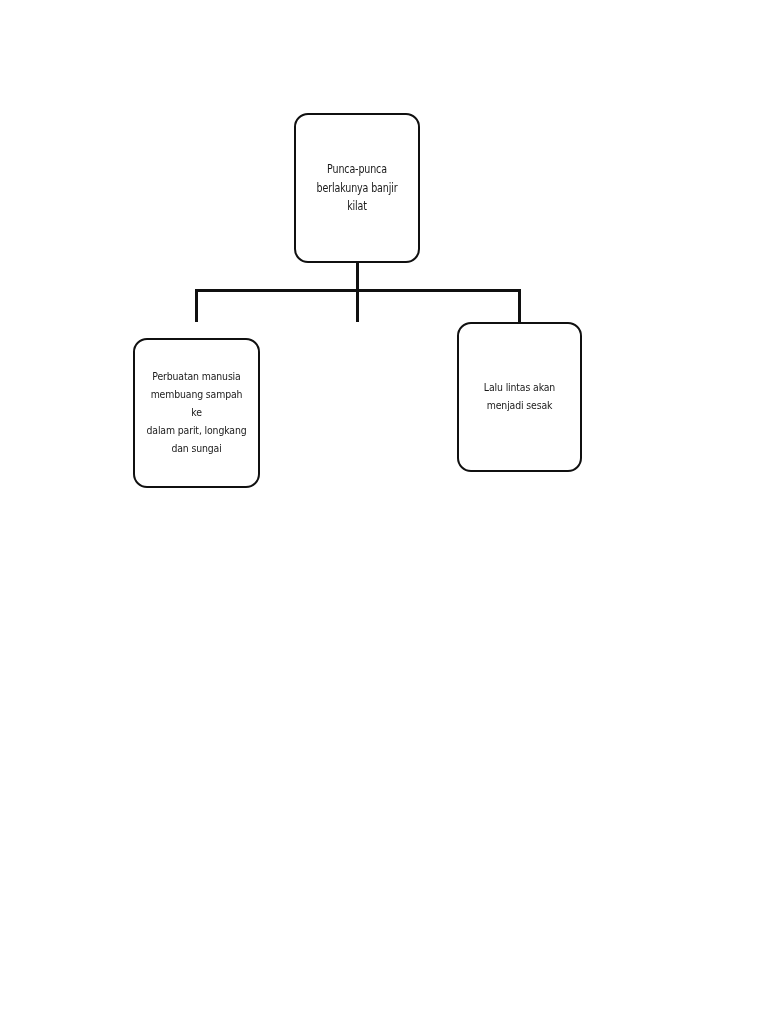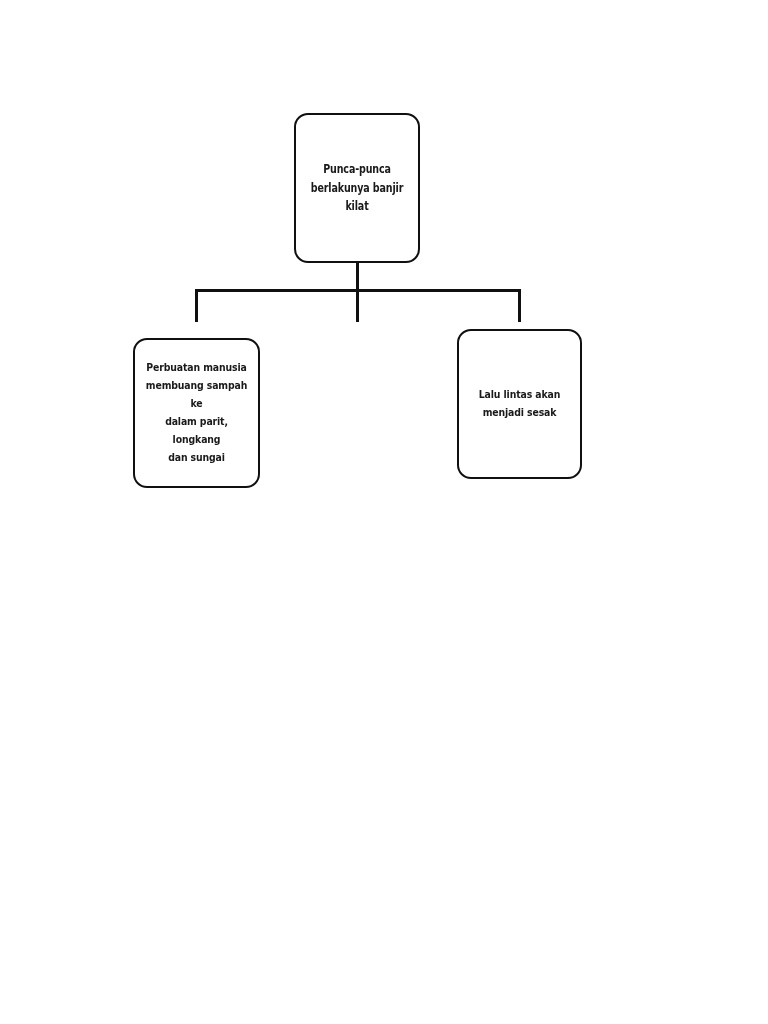--- a/index.html
+++ b/index.html
@@ -21,21 +21,20 @@
     background: #ffffff;
   }
 
   
   #diagram {
     position: absolute;
     left: 0;
     top: 0;
     width: 768px;
     height: 1024px;
-    font-weight: bold;
   }
 
   .node {
     position: absolute;
     box-sizing: border-box;
     background: #ffffff;
     border: 2.6px solid #101010;
     border-radius: 14px;
     display: flex;
     align-items: center;
@@ -78,21 +77,20 @@
     left: 295px;
     top: 322px;
     width: 126px;
     height: 150px;
   }
   #node-child-2 {
     left: 457px;
     top: 322px;
     width: 125px;
     height: 150px;
-    margin-top: 7px;
   }
 
   
   .conn {
     position: absolute;
     background: #101010;
     z-index: 1;
   }
   
   #conn-stem {

